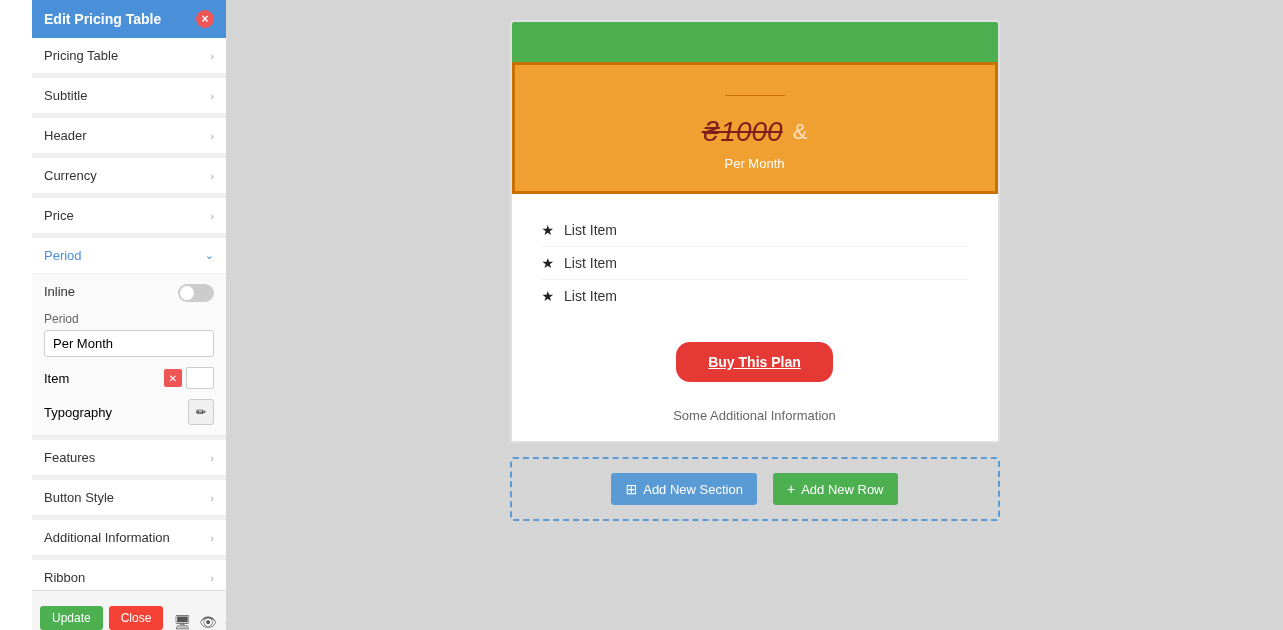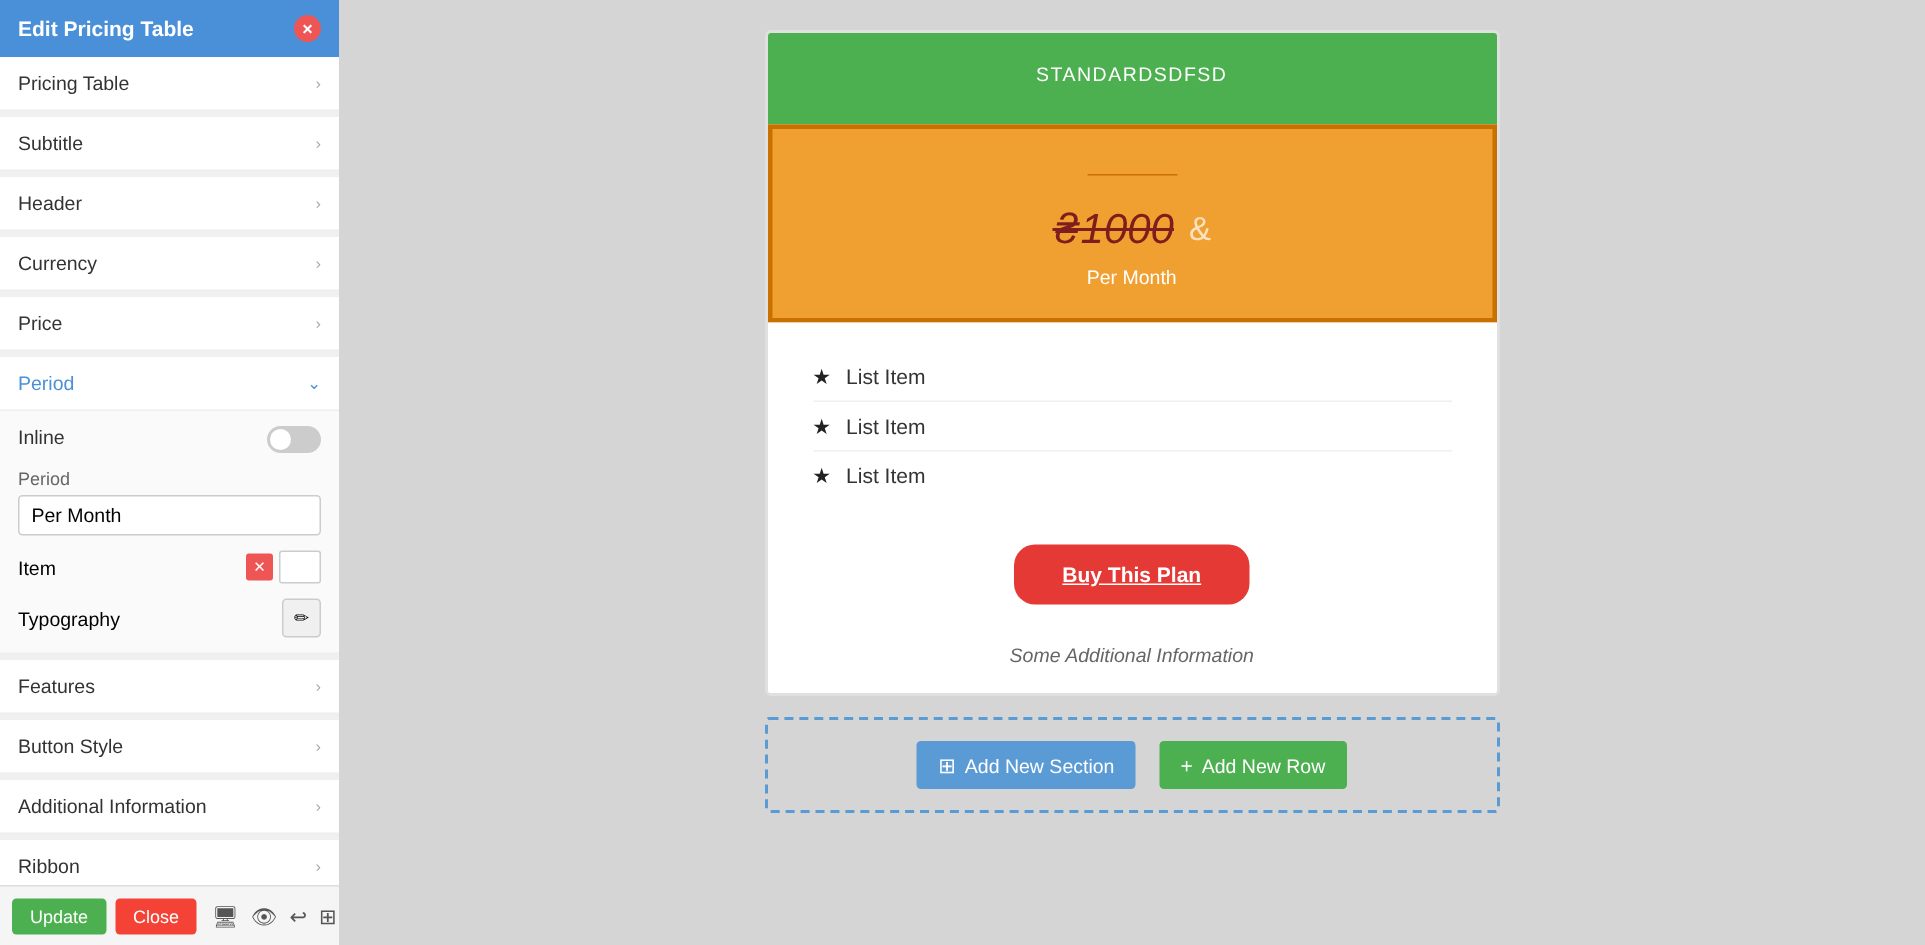--- a/index.html
+++ b/index.html
@@ -8,20 +8,21 @@
     
     .left-panel {
       width: 226px;
       min-width: 226px;
       background: #fff;
       display: flex;
       flex-direction: column;
       height: 630px;
       position: relative;
       overflow: hidden;
+      padding-left: 32px;
     }
     .panel-header {
       background: #4a90d9;
       color: #fff;
       display: flex;
       align-items: center;
       justify-content: space-between;
       padding: 10px 12px;
       font-size: 14px;
       font-weight: bold;
@@ -154,21 +155,21 @@
     .left-panel::-webkit-scrollbar-thumb { background: #ccc; }
     .panel-scroll::-webkit-scrollbar { width: 4px; }
     .panel-scroll::-webkit-scrollbar-thumb { background: #ccc; }
 
     
     .panel-footer {
       height: 40px;
       background: #f5f5f5;
       border-top: 1px solid #ddd;
       display: flex;
-      align-items: center;
+      align-items: flex-end;
       padding: 0 8px;
       gap: 6px;
     }
     .btn-update {
       background: #4caf50;
       color: #fff;
       border: none;
       border-radius: 3px;
       padding: 5px 12px;
       font-size: 12px;
@@ -299,21 +300,20 @@
       font-weight: bold;
       cursor: pointer;
       text-decoration: underline;
     }
     .additional-info {
       padding: 10px 30px 18px;
       text-align: center;
       font-size: 13px;
       color: #666;
       background: #fff;
-      font-style: italic;
     }
 
     
     .add-section-bar {
       width: 490px;
       margin-top: 14px;
       border: 2px dashed #5b9bd5;
       border-radius: 3px;
       display: flex;
       align-items: center;
@@ -438,21 +438,20 @@
       <span class="footer-icon">⊞</span>
     </div>
   </div>
 </div>
 
 <div class="main-area">
 
   <div class="pricing-card">
 
     <div class="pricing-header">
-      <div class="plan-name">STANDARDSDFSD</div>
     </div>
 
     <div class="pricing-body">
       <div class="divider-line"></div>
       <div class="price-row">
         <span class="old-price">₴1000</span>
         <span class="ampersand">&amp;</span>
       </div>
       <div class="period">Per Month</div>
     </div>

